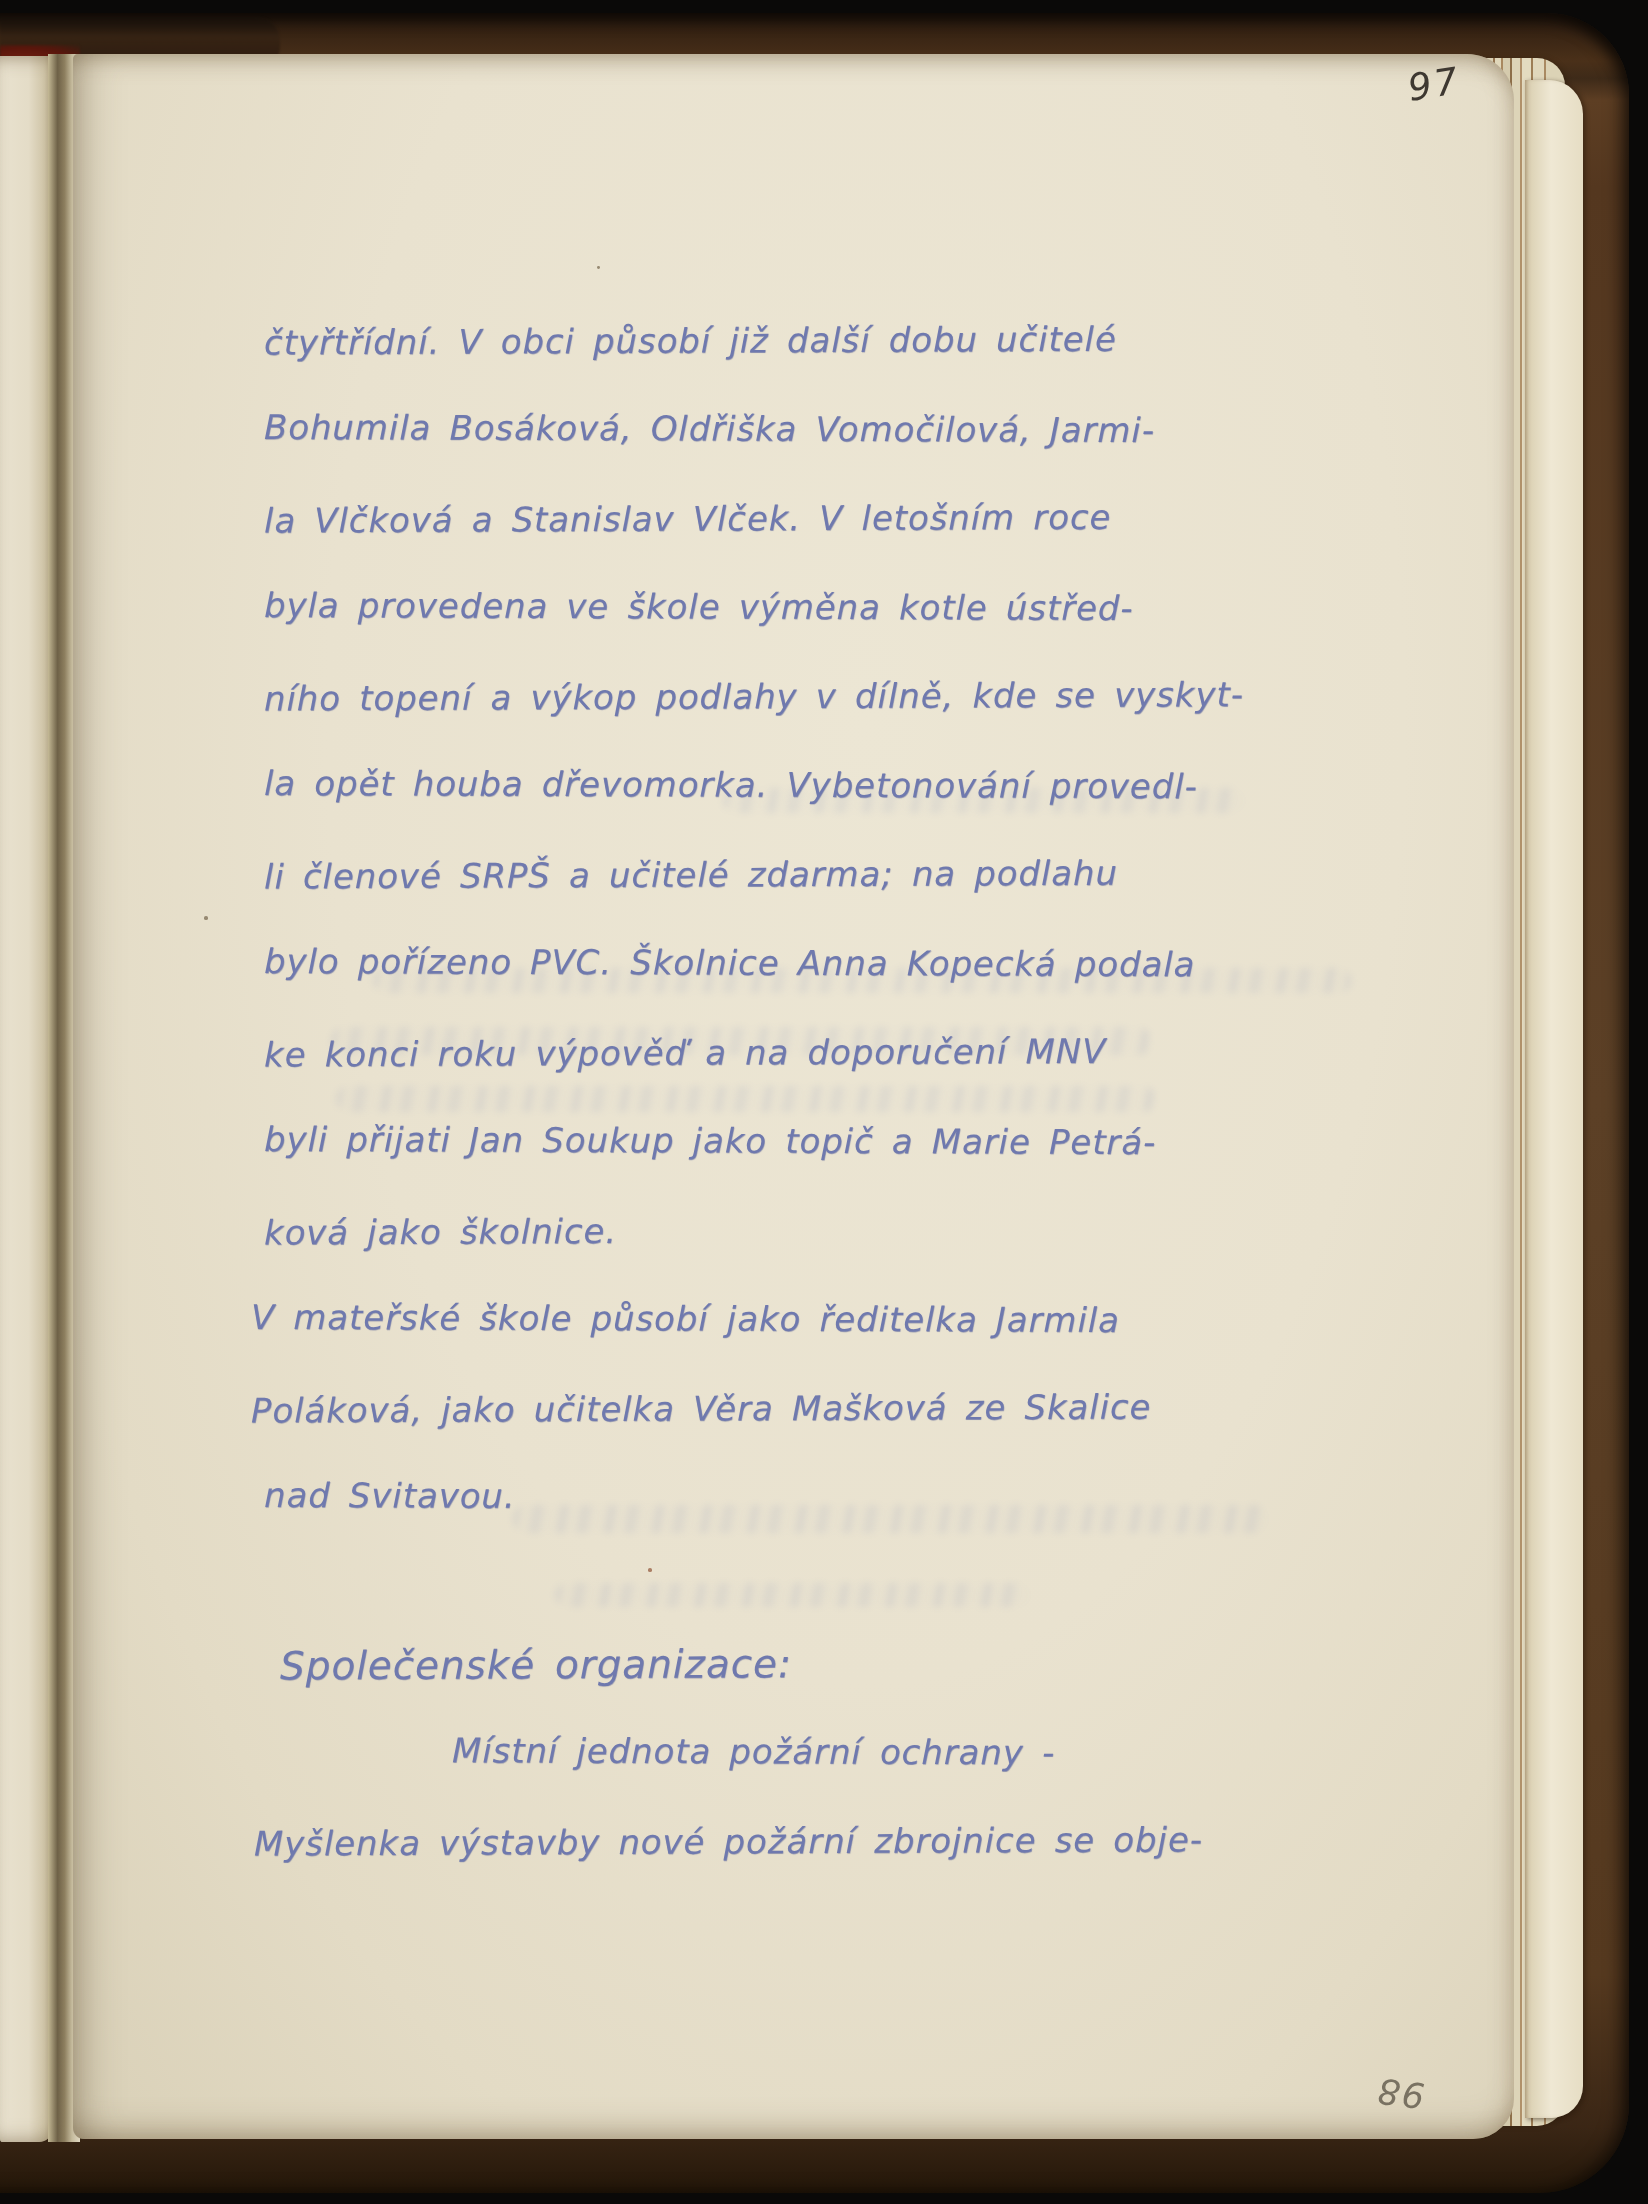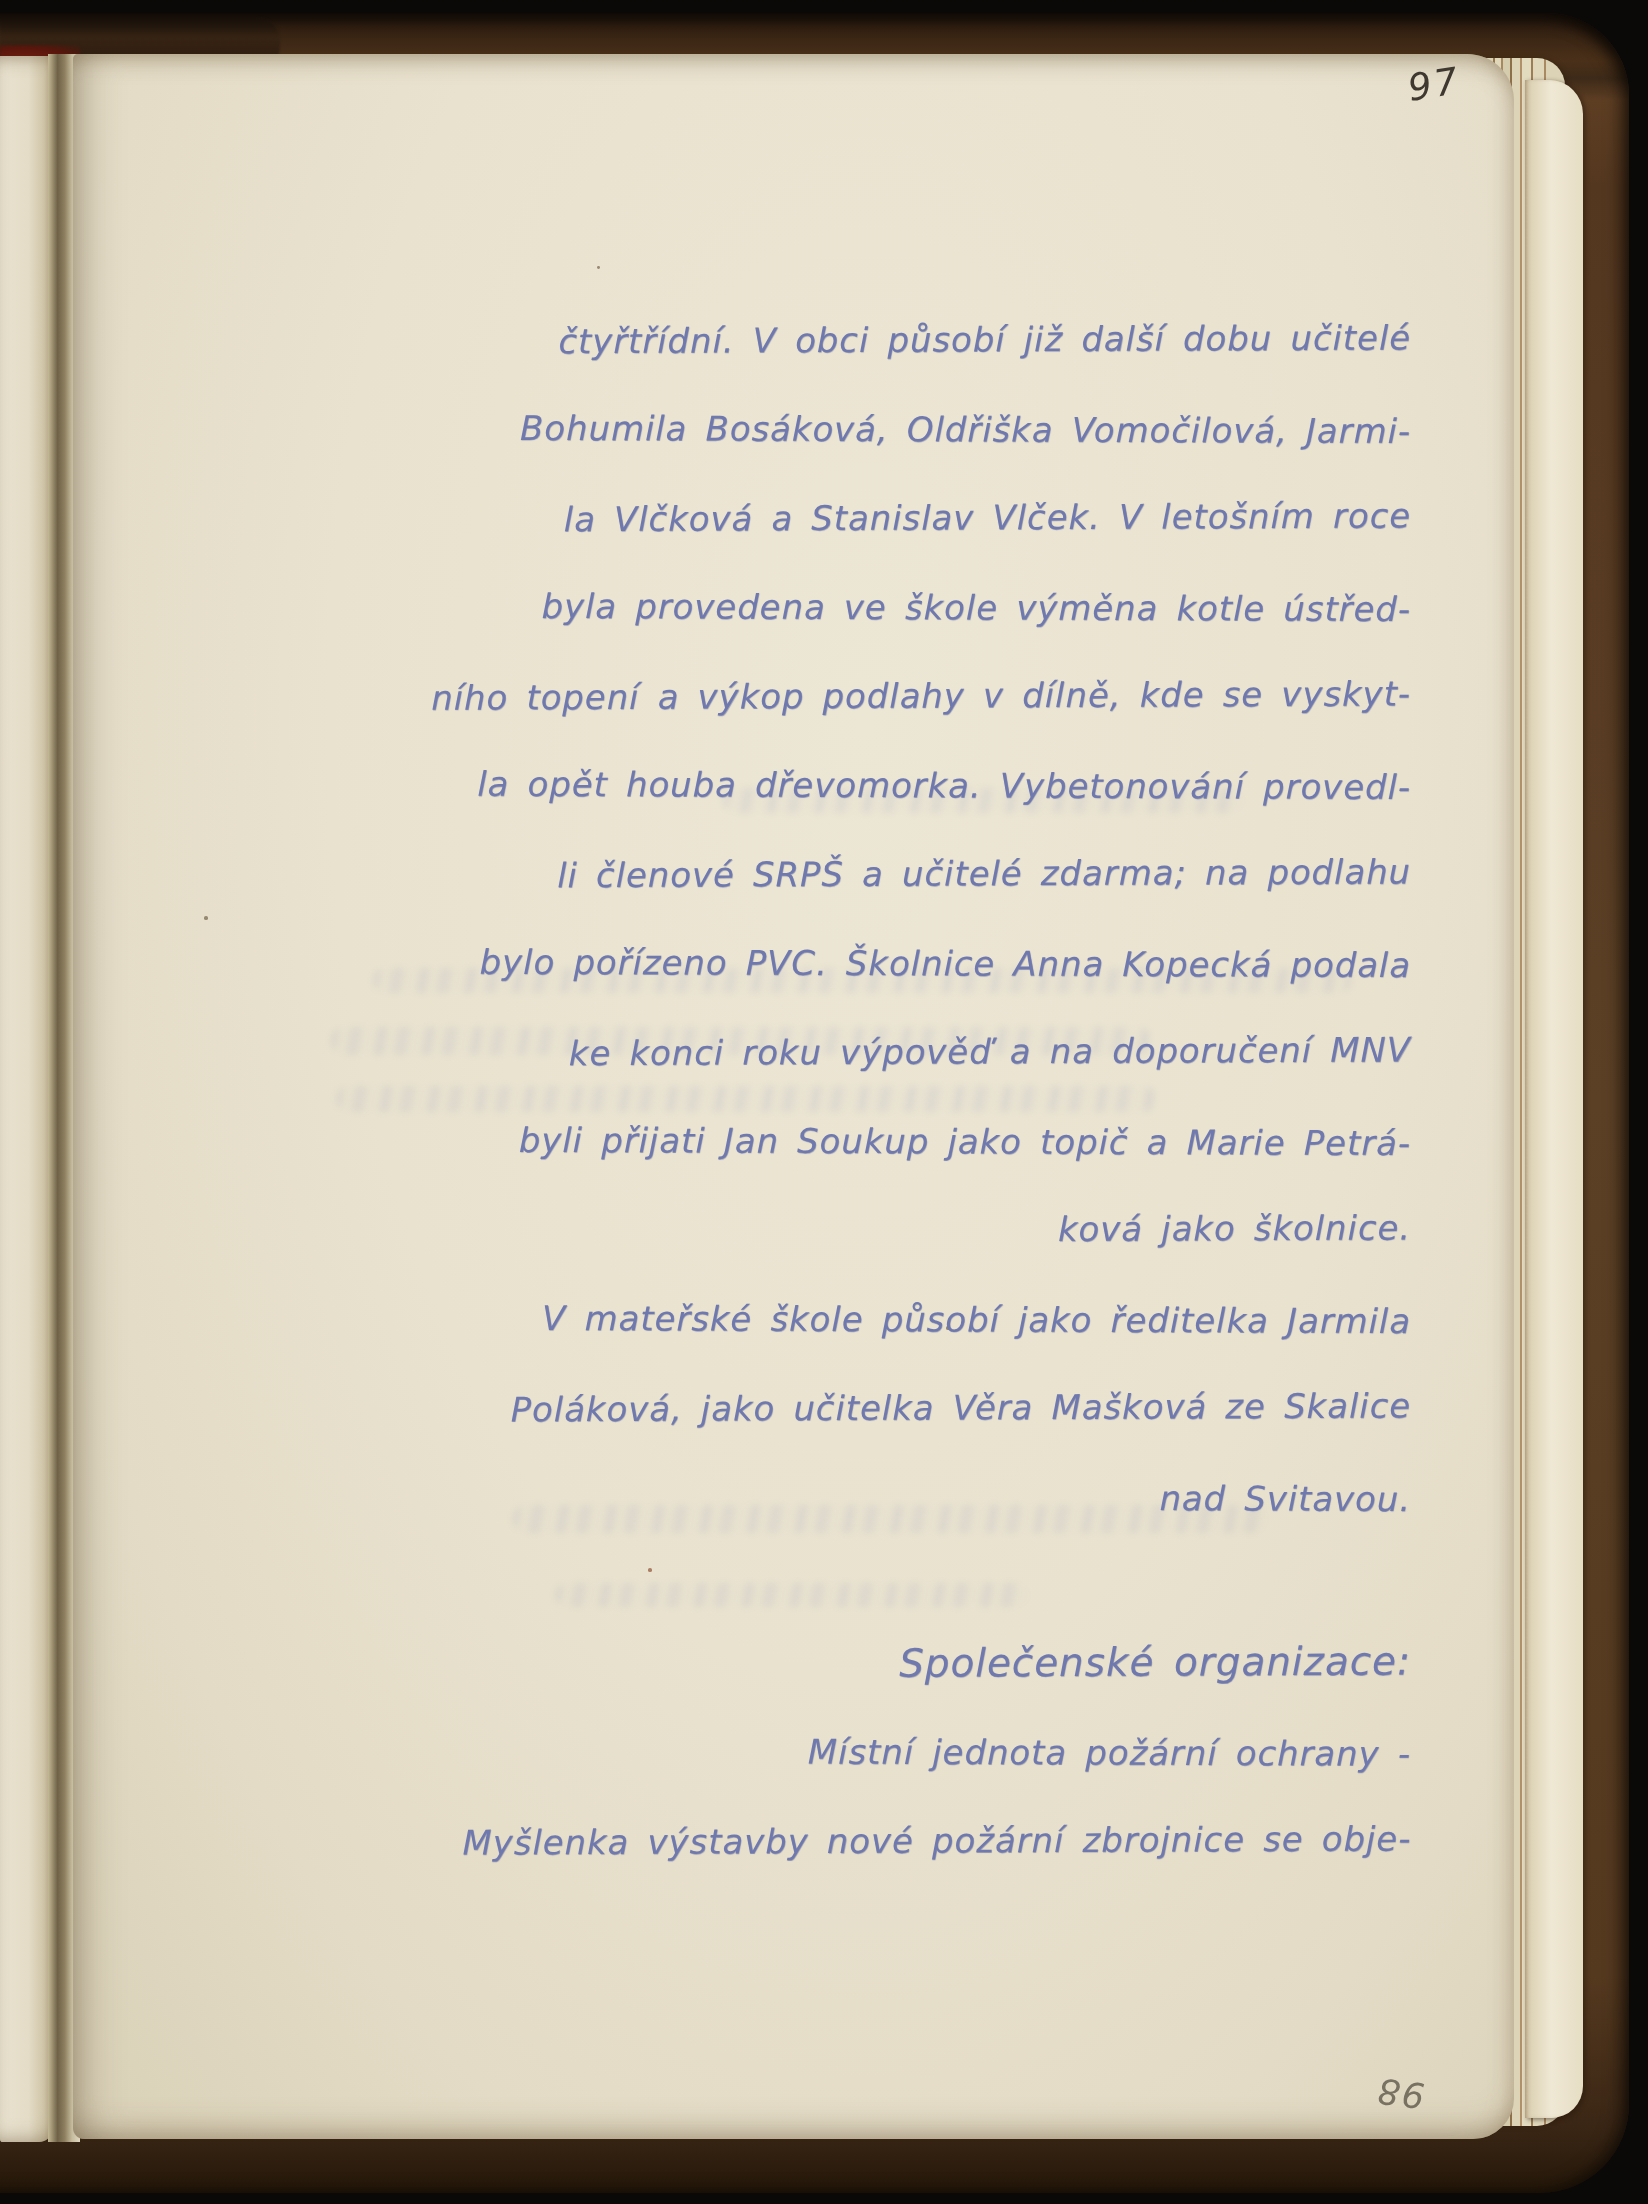--- a/index.html
+++ b/index.html
@@ -50,21 +50,21 @@
                     inset -15px 0 24px -15px rgba(140,115,80,.4),
                     inset 0 -22.4px 32px -18.6px rgba(118,98,66,.5);}
 
   
   .pagenum-top{position:absolute;left:1335px;top:9.3px;font-size:37px;font-style:italic;
          color:#3e3831;transform:rotate(-9deg);letter-spacing:2.8px;}
   .pagenum-bottom{position:absolute;left:1303px;top:2019px;font-size:35px;font-style:italic;
          color:#6e6758;transform:rotate(187deg);letter-spacing:1.9px;opacity:.9;}
 
   
-  .text-block{position:absolute;left:191px;top:242px;width:1147px;text-align:right;}
+  .text-block{position:absolute;left:191px;top:242px;width:1147px;}
   .hand{height:89px;font-style:italic;font-size:34px;line-height:89px;white-space:nowrap;
         color:#6f79ae;letter-spacing:0.9px;word-spacing:6.5px;
         text-shadow:0.5px 0.7px 0.7px rgba(72,82,142,.45);}
   .hand:nth-child(odd){transform:rotate(-.25deg);}
   .hand:nth-child(even){transform:rotate(.2deg);}
   .heading{font-size:39px;margin-top:77px;}
   .ml-n14{margin-left:-13px;} .ml-n11{margin-left:-10.3px;}
   .ml-17{margin-left:16px;} .ml-202{margin-left:188px;}
 
   

